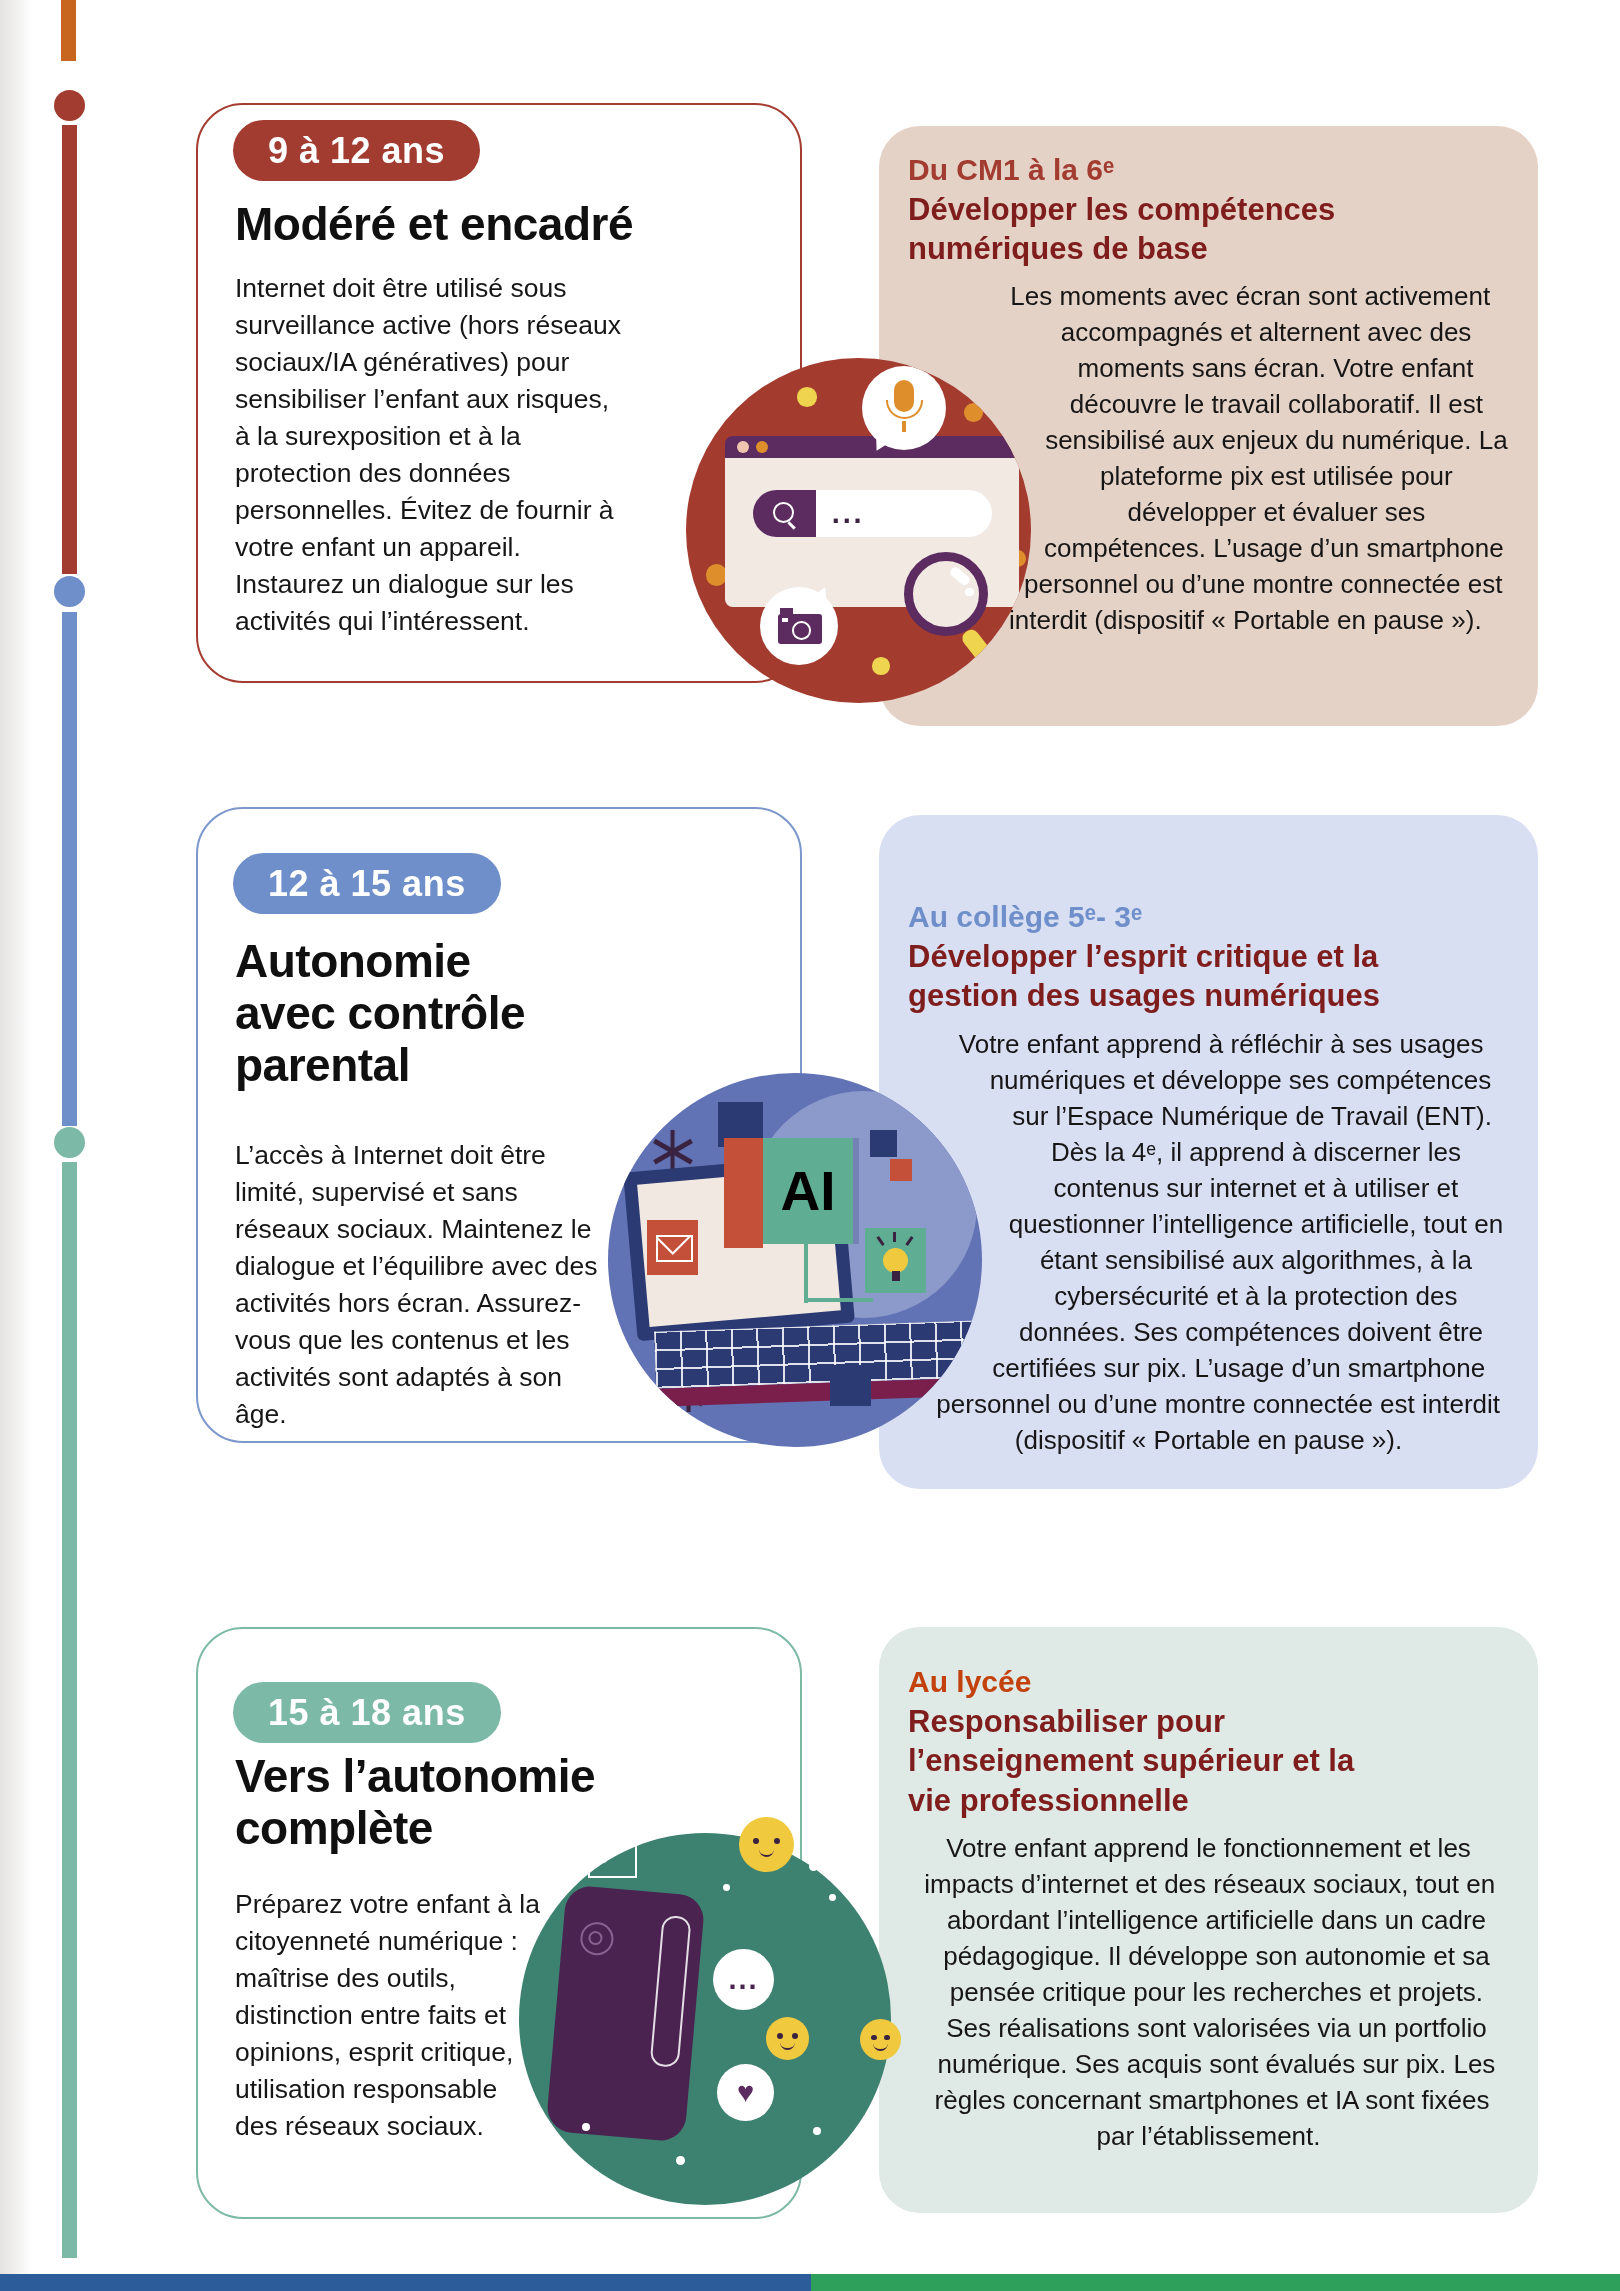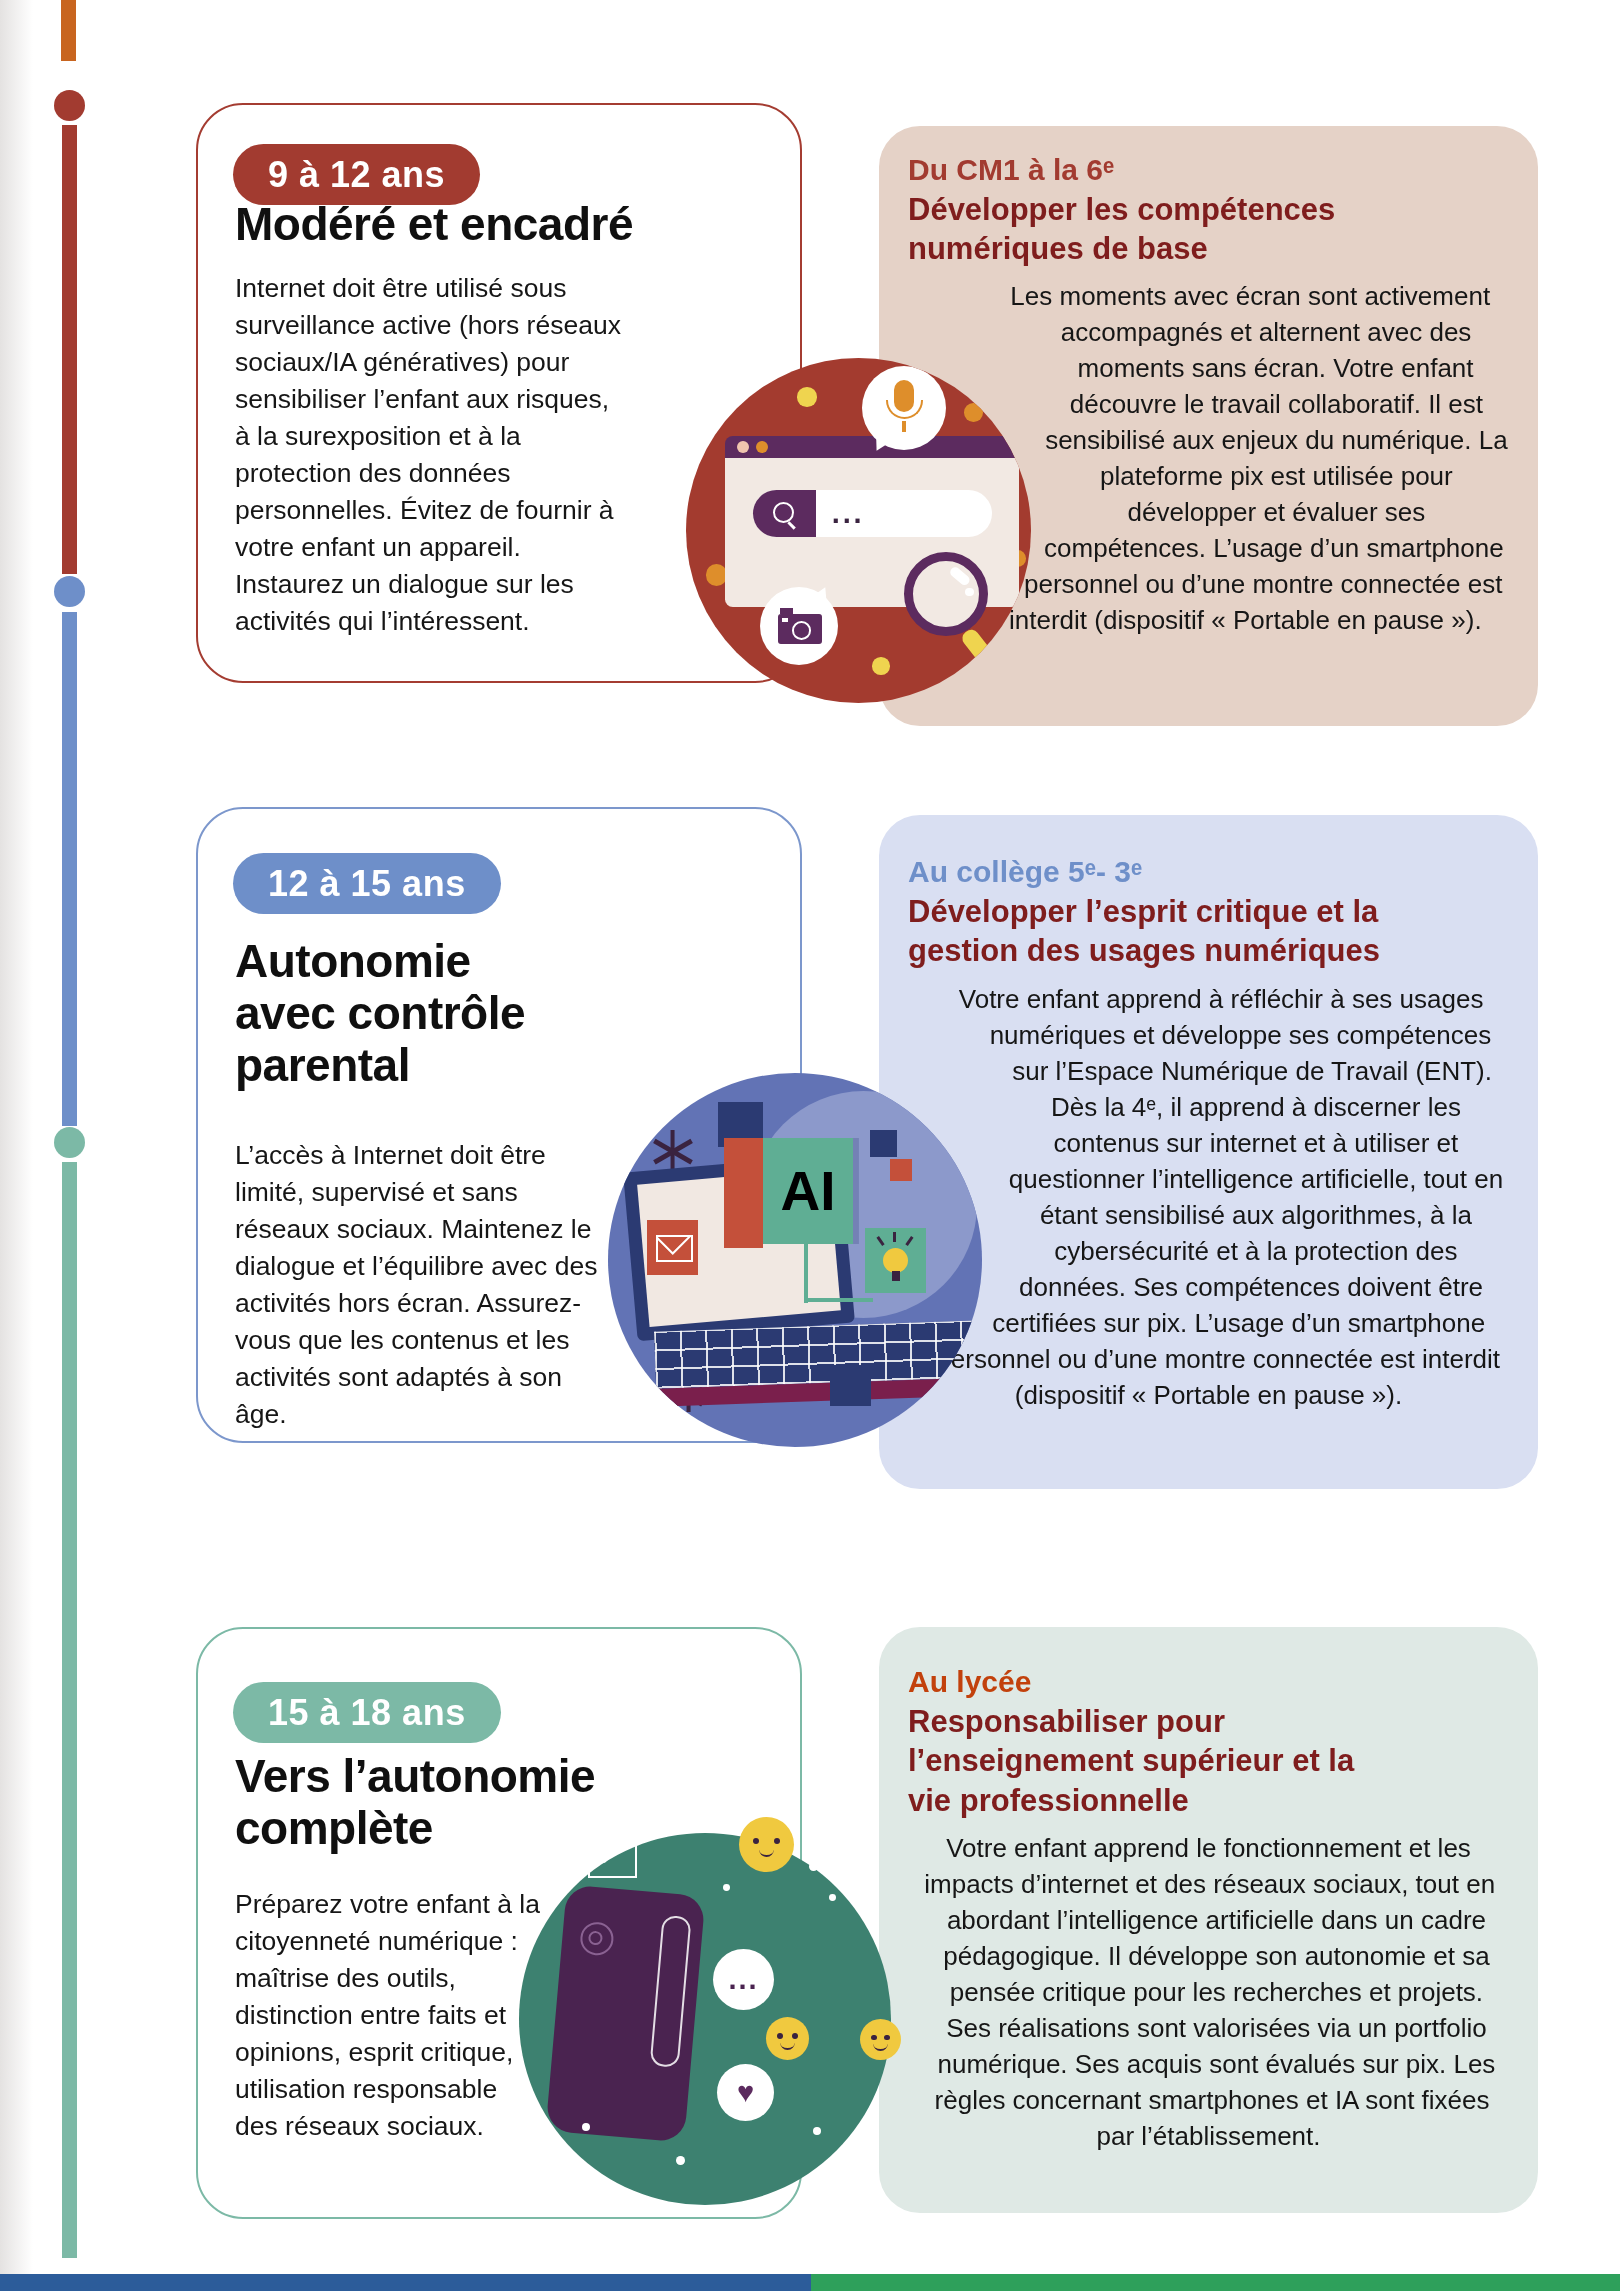--- a/index.html
+++ b/index.html
@@ -28,21 +28,21 @@
   .box-kicker{font-weight:800;font-size:30px;line-height:1.2;}
   .box-heading{font-weight:800;font-size:31px;line-height:1.27;color:#7f1d1d;margin-top:2px;}
   .box-body{font-size:26px;line-height:36px;color:#161616;text-align:center;margin-top:9.8px;}
   .wrap-spacer{float:left;}
   .sp1{width:157px;height:323px;margin:45px 7.8px 0 -29px;shape-outside:circle(186px at -39px 176px);}
   .sp2{width:118px;height:392px;margin:11.8px 5.9px 0 -29px;shape-outside:circle(196px at -88px 196px);}
   .sp3{width:41px;height:333px;margin:63px 3.9px 0 -29px;shape-outside:circle(211px at -186px 167px);}
 
   
   .c-red{color:#A23B30;} .bg-red{background:#A23B30;} .bd-red{border-color:#A43C31;}
-  .c-blue{color:#6E8FC9;} .bg-blue{background:#6E8FC9;} .bd-blue{border-color:#7C97CC;}
+  .c-blue{color:#6E8FC9;margin-top:45px;} .bg-blue{background:#6E8FC9;} .bd-blue{border-color:#7C97CC;}
   .c-teal{color:#c2410c;} .bg-teal{background:#7CB9A6;} .bd-teal{border-color:#7CB9A6;}
 
   
   .illus{border-radius:50%;z-index:6;}
   .clip{overflow:hidden;}
   .dot{border-radius:50%;}
 
   
   .browser{border-radius:7.8px;overflow:hidden;}
   .browser-bar{height:21.6px;background:#5C2B5F;position:relative;}
@@ -109,21 +109,21 @@
 
   <div class="abs tl tl-bar" style="left:61px;top:0;height:61px;background:#C8651F;"></div>
   <div class="abs tl tl-dot" style="left:54px;top:90px;background:#A23B30;"></div>
   <div class="abs tl tl-bar" style="left:62px;top:125px;height:449px;background:#A23B30;"></div>
   <div class="abs tl tl-dot" style="left:54px;top:576px;background:#6E8FC9;"></div>
   <div class="abs tl tl-bar" style="left:62px;top:612px;height:514px;background:#6E8FC9;"></div>
   <div class="abs tl tl-dot" style="left:54px;top:1127px;background:#7CB9A6;"></div>
   <div class="abs tl tl-bar" style="left:62px;top:1162px;height:1096px;background:#7CB9A6;"></div>
 
   <div class="abs card bd-red" style="left:196px;top:103px;width:602px;height:576px;">
-    <span class="abs badge bg-red" style="left:35px;top:14.7px;margin-top:24px;">9 à 12 ans</span>
+    <span class="abs badge bg-red" style="left:35px;top:14.7px;">9 à 12 ans</span>
     <div class="abs card-title" style="left:37px;top:94px;width:529px;">Modéré et encadré</div>
     <div class="abs card-body" style="left:37px;top:165px;width:388px;">Internet doit être utilisé sous surveillance active (hors réseaux sociaux/IA génératives) pour sensibiliser l’enfant aux risques, à la surexposition et à la protection des données personnelles. Évitez de fournir à votre enfant un appareil. Instaurez un dialogue sur les activités qui l’intéressent.</div>
   </div>
 
   <div class="abs box" style="left:879px;top:78px;width:659px;height:600px;background:#E5D2C7;margin-top:48px;">
     <div class="box-inner">
       <div class="box-kicker c-red">Du CM1 à la 6ᵉ</div>
       <div class="box-heading" style="width:470px;">Développer les compétences numériques de base</div>
       <div class="box-body">
         <span class="wrap-spacer sp1"></span>

